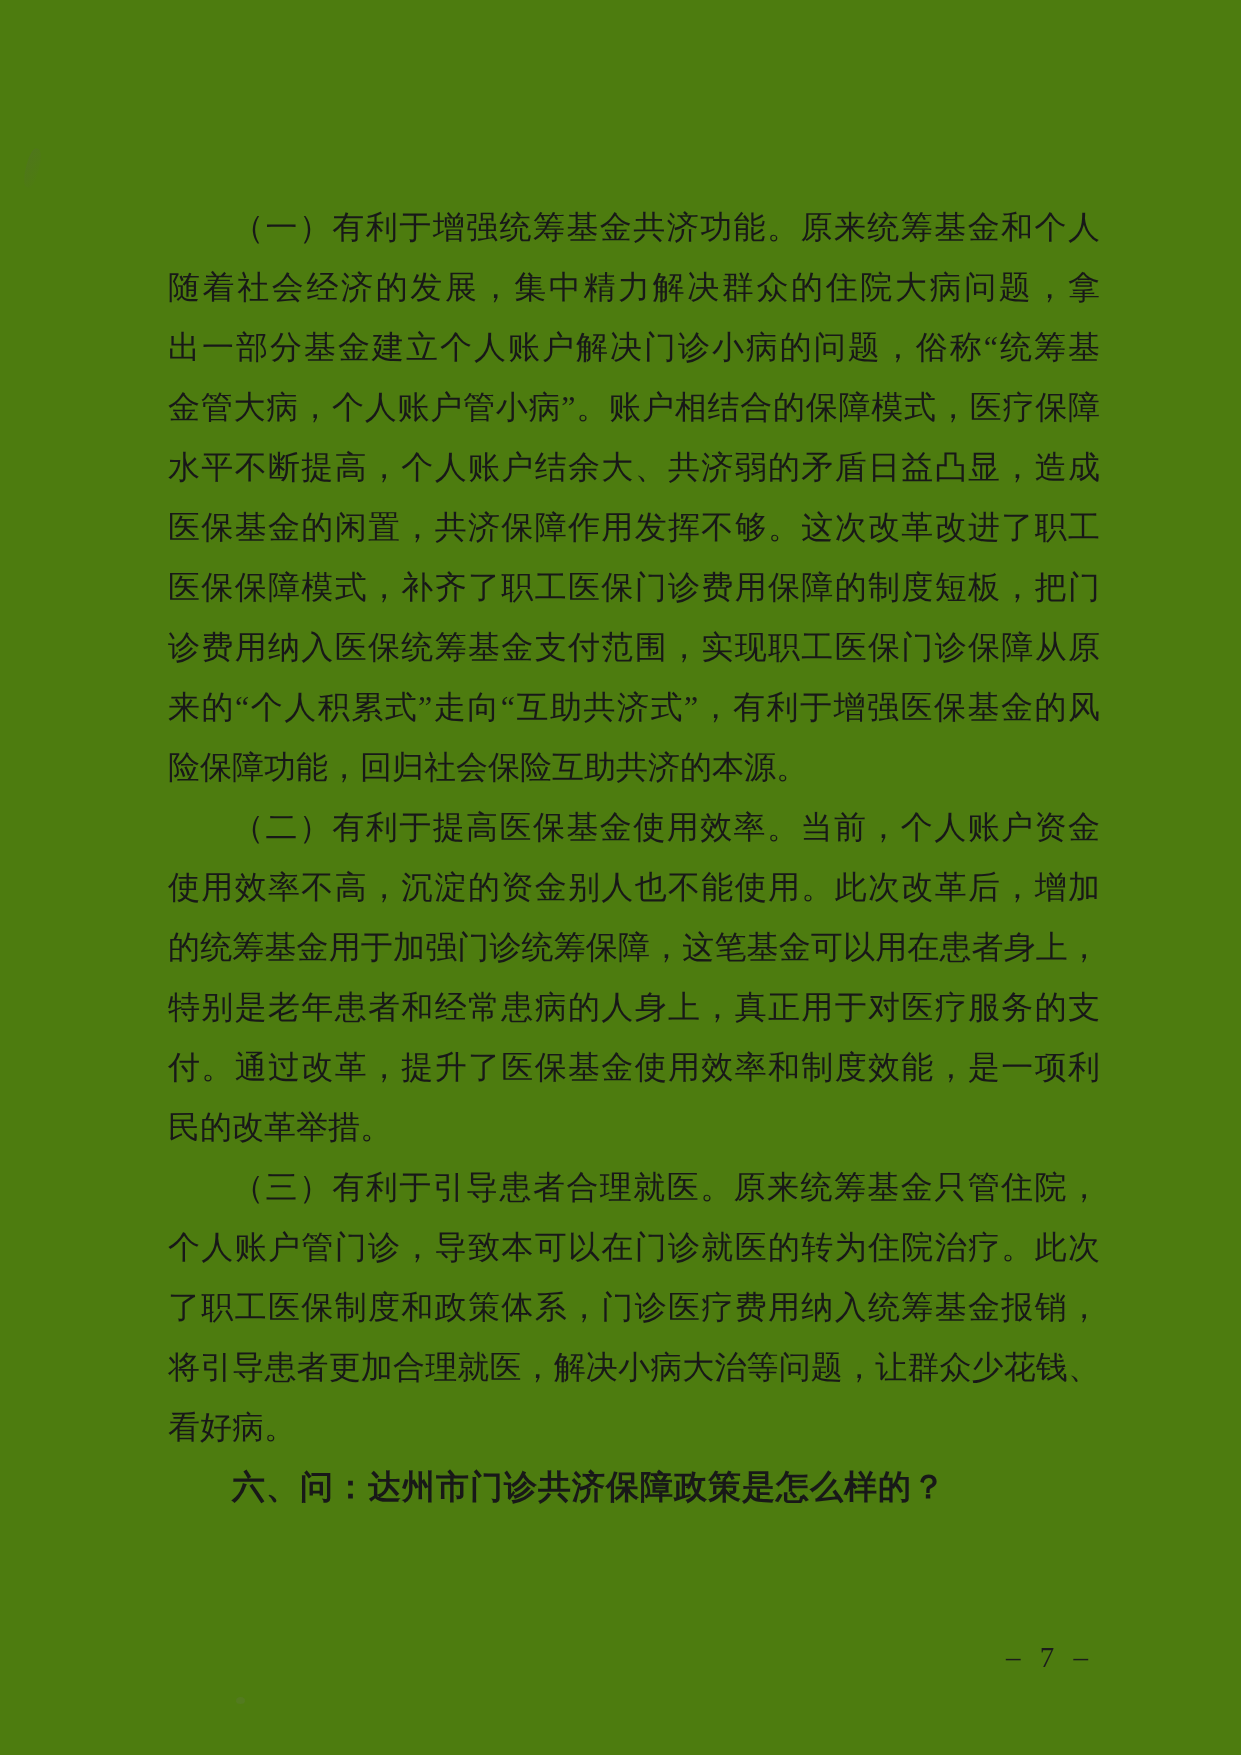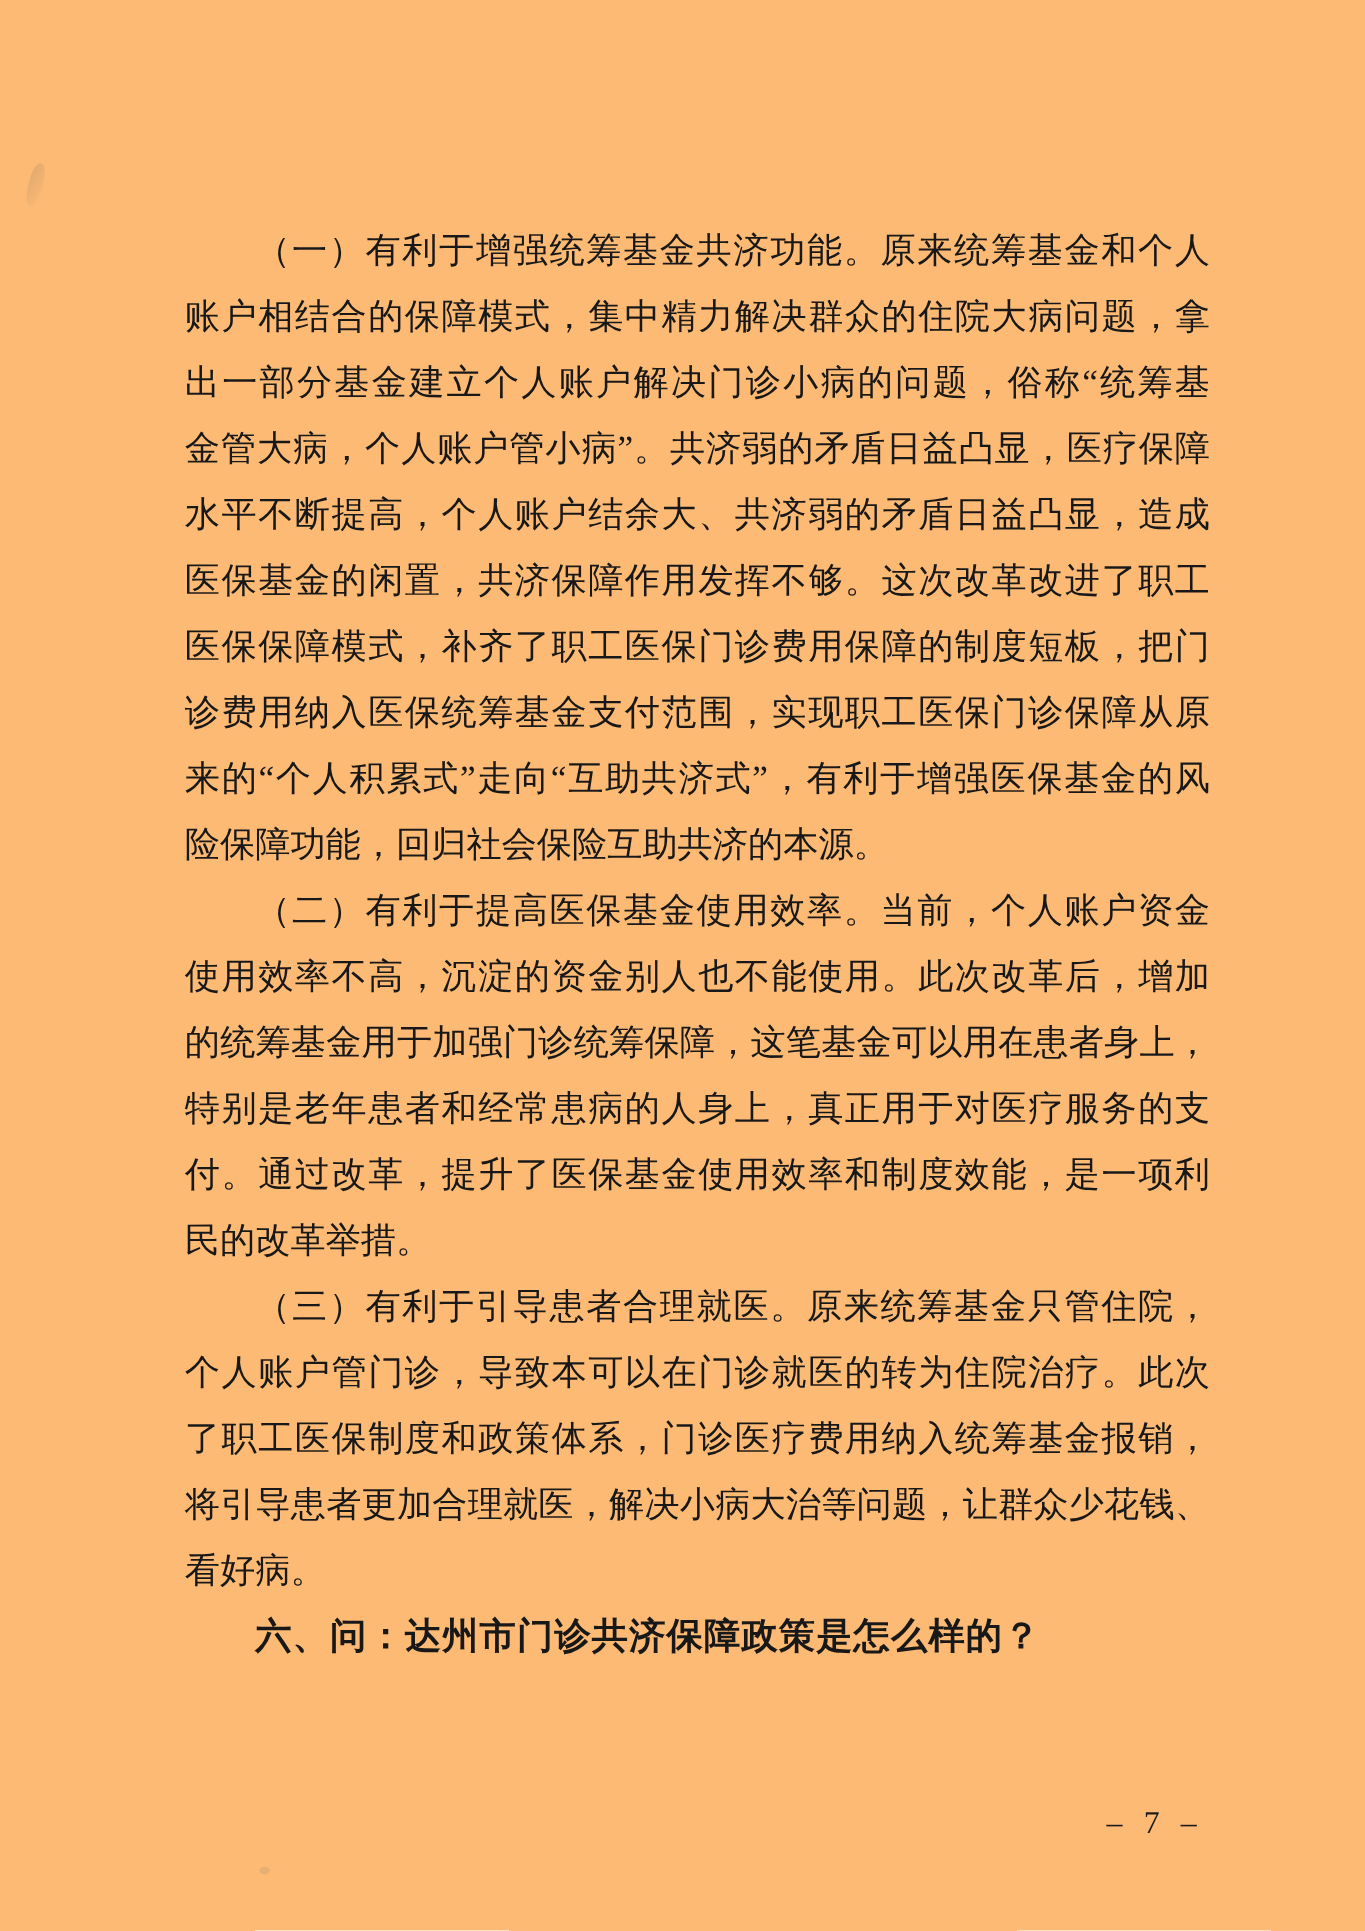--- a/index.html
+++ b/index.html
@@ -4,21 +4,21 @@
 <style>
   html, body {
     margin: 0;
     padding: 0;
     background: #ffffff;
   }
   .page {
     position: relative;
     width: 1241px;
     height: 1755px;
-    background: #fdba74;
+    background: #4d7c0f;
     overflow: hidden;
     font-family: "Liberation Serif", "DejaVu Serif", serif;
     color: #181818;
   }
   .text-block {
     position: absolute;
     left: 168px;
     top: 197px;
     width: 932px;
   }
@@ -82,23 +82,23 @@
 </style>
 </head>
 <body>
 
 <div class="page">
 
   <div class="artifact-1"></div>
 
   <div class="text-block">
     <div class="line indent">（一）有利于增强统筹基金共济功能。原来统筹基金和个人</div>
-    <div class="line">账户相结合的保障模式，集中精力解决群众的住院大病问题，拿</div>
+    <div class="line">随着社会经济的发展，集中精力解决群众的住院大病问题，拿</div>
     <div class="line">出一部分基金建立个人账户解决门诊小病的问题，俗称“统筹基</div>
-    <div class="line">金管大病，个人账户管小病”。共济弱的矛盾日益凸显，医疗保障</div>
+    <div class="line">金管大病，个人账户管小病”。账户相结合的保障模式，医疗保障</div>
     <div class="line">水平不断提高，个人账户结余大、共济弱的矛盾日益凸显，造成</div>
     <div class="line">医保基金的闲置，共济保障作用发挥不够。这次改革改进了职工</div>
     <div class="line">医保保障模式，补齐了职工医保门诊费用保障的制度短板，把门</div>
     <div class="line">诊费用纳入医保统筹基金支付范围，实现职工医保门诊保障从原</div>
     <div class="line">来的“个人积累式”走向“互助共济式”，有利于增强医保基金的风</div>
     <div class="line short">险保障功能，回归社会保险互助共济的本源。</div>
 
     <div class="line indent">（二）有利于提高医保基金使用效率。当前，个人账户资金</div>
     <div class="line">使用效率不高，沉淀的资金别人也不能使用。此次改革后，增加</div>
     <div class="line">的统筹基金用于加强门诊统筹保障，这笔基金可以用在患者身上，</div>

